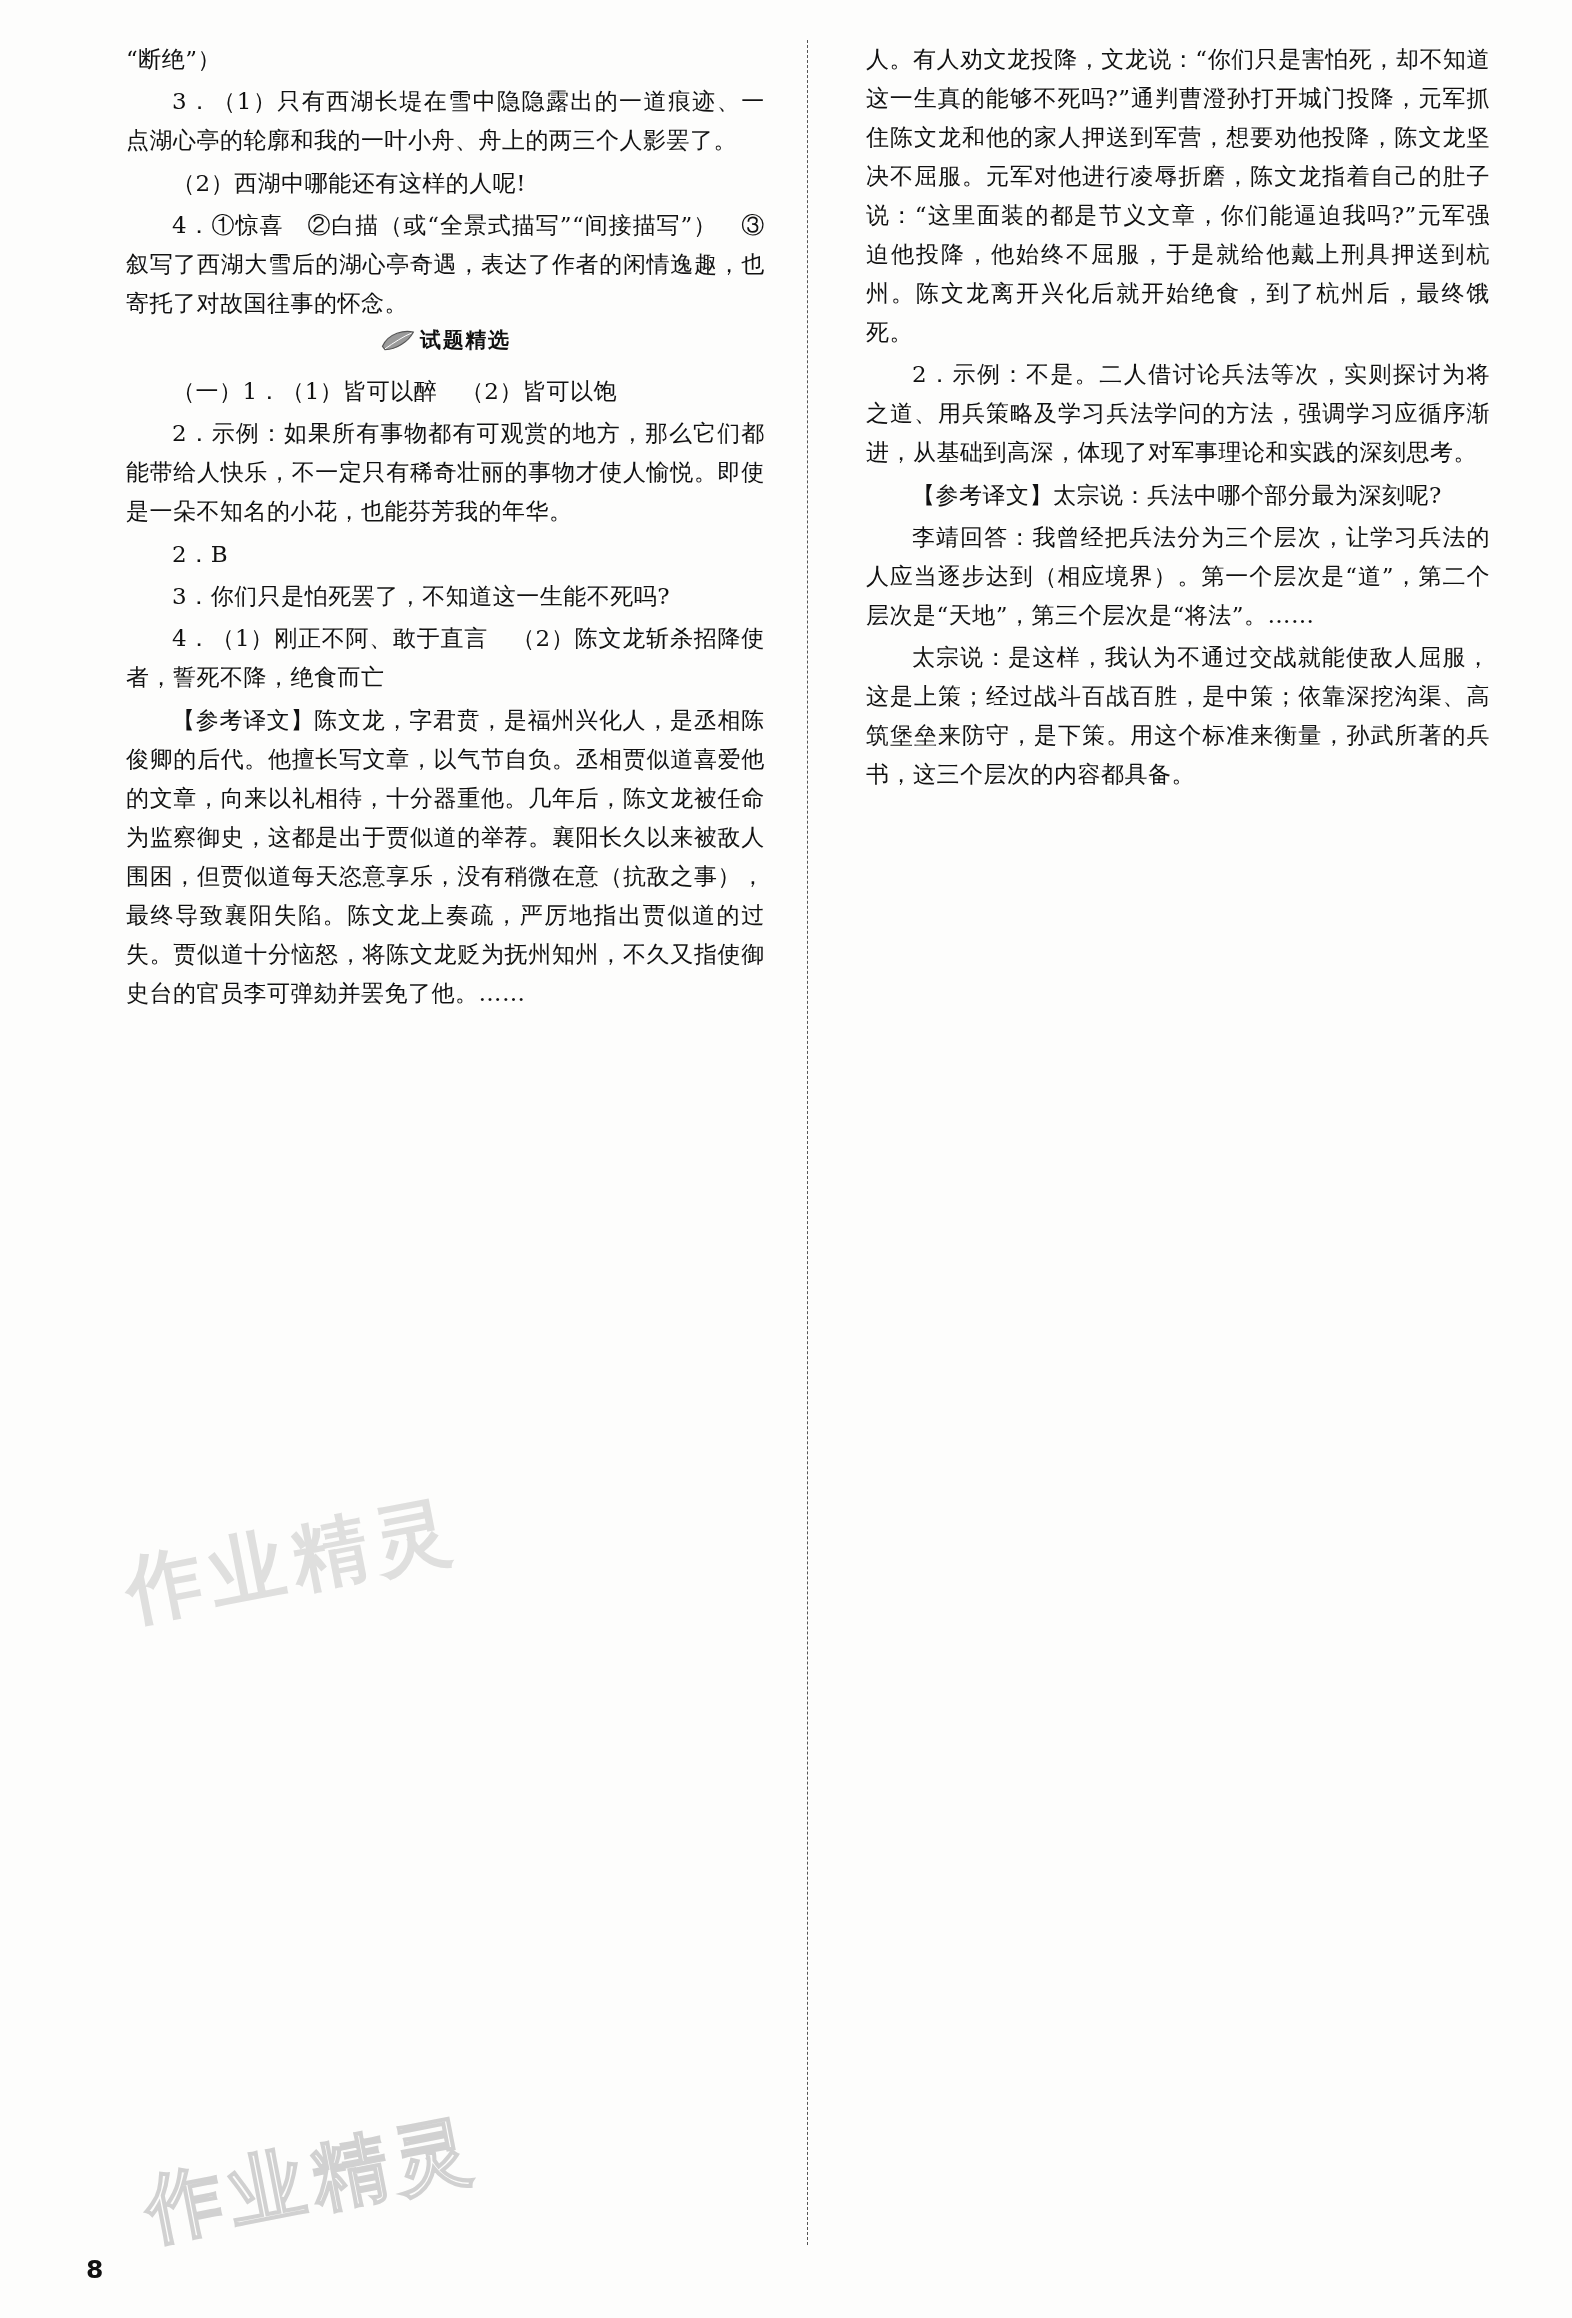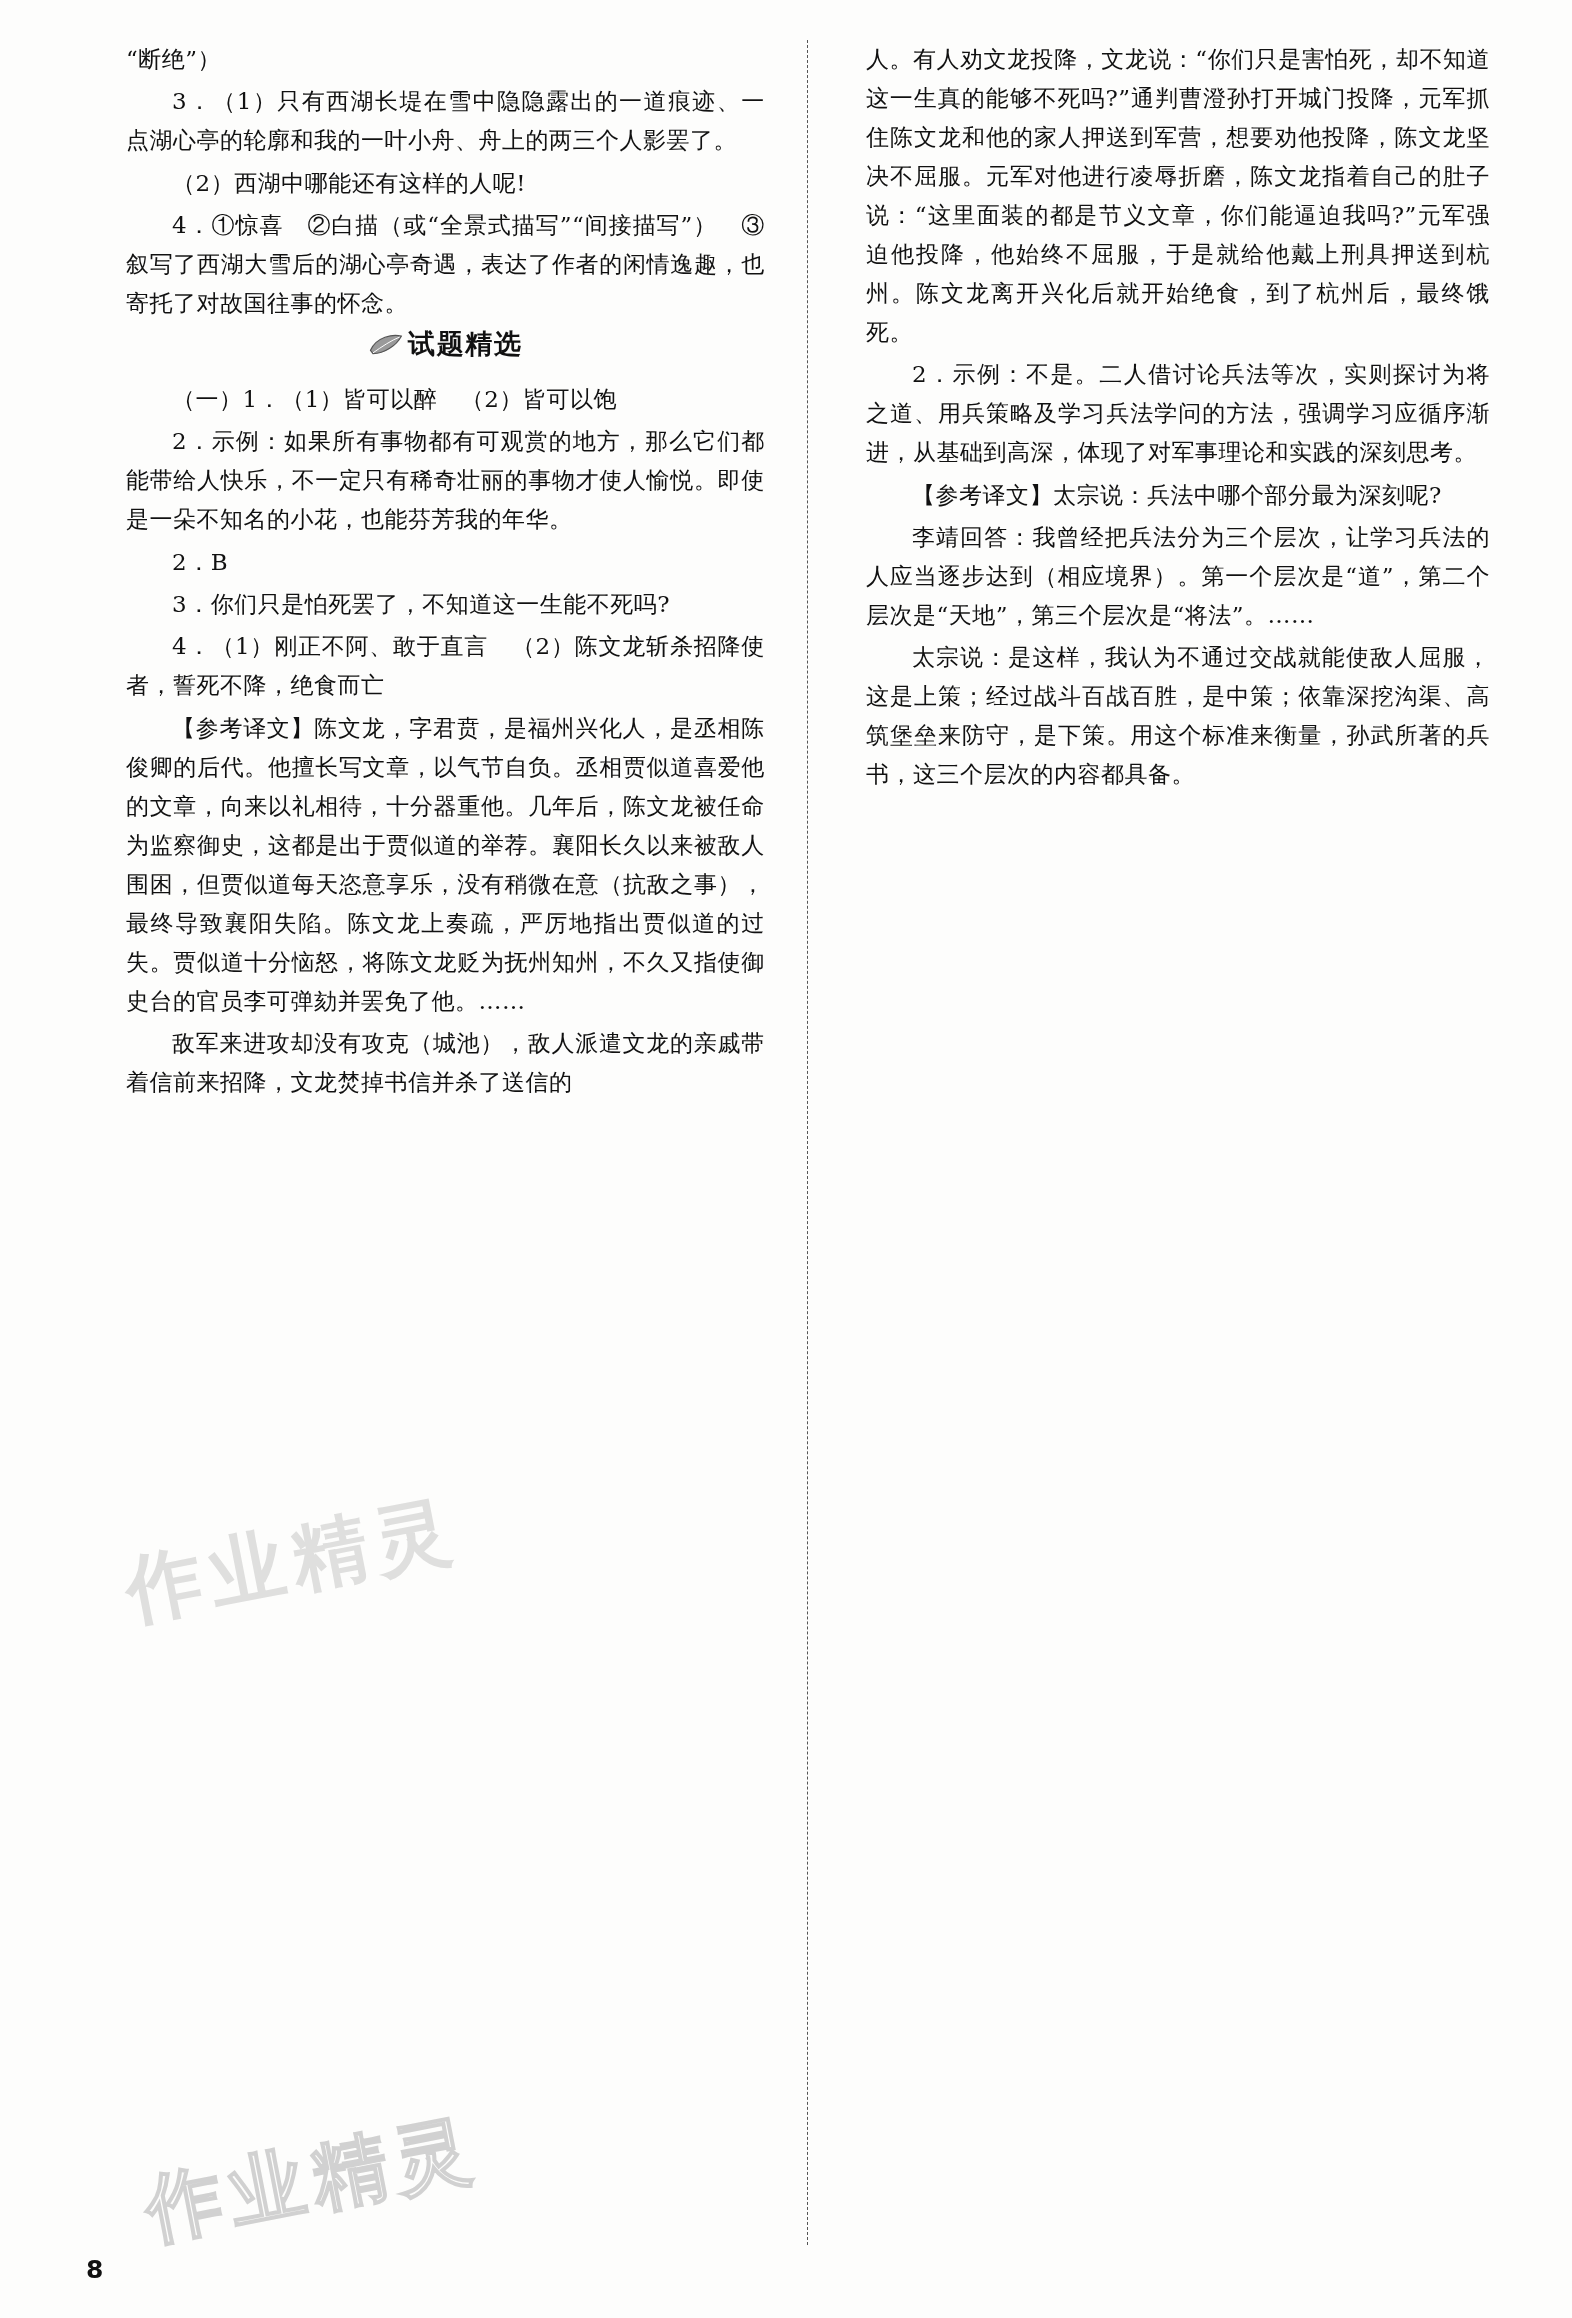--- a/index.html
+++ b/index.html
@@ -71,21 +71,21 @@
     justify-content: center;
     margin: 3.3px 0 18px 0;
   }
   .leaf-icon {
     width: 35px;
     height: 25px;
     margin-right: 5px;
     position: relative;
   }
   .sub-title {
-    font-size: 27px;
+    font-size: 21px;
     font-weight: bold;
     letter-spacing: 1.7px;
     color: #111;
   }
   
   .page-number {
     position: absolute;
     left: 86px;
     bottom: 35px;
     font-size: 25px;
@@ -135,21 +135,20 @@
         </span>
         <span class="sub-title">试题精选</span>
       </div>
 
       <p class="ind">（一）1．（1）皆可以醉　（2）皆可以饱</p>
       <p class="ind">2．示例：如果所有事物都有可观赏的地方，那么它们都能带给人快乐，不一定只有稀奇壮丽的事物才使人愉悦。即使是一朵不知名的小花，也能芬芳我的年华。</p>
       <p class="ind">2．B</p>
       <p class="ind">3．你们只是怕死罢了，不知道这一生能不死吗?</p>
       <p class="ind">4．（1）刚正不阿、敢于直言　（2）陈文龙斩杀招降使者，誓死不降，绝食而亡</p>
       <p class="ind">【参考译文】陈文龙，字君贲，是福州兴化人，是丞相陈俊卿的后代。他擅长写文章，以气节自负。丞相贾似道喜爱他的文章，向来以礼相待，十分器重他。几年后，陈文龙被任命为监察御史，这都是出于贾似道的举荐。襄阳长久以来被敌人围困，但贾似道每天恣意享乐，没有稍微在意（抗敌之事），最终导致襄阳失陷。陈文龙上奏疏，严厉地指出贾似道的过失。贾似道十分恼怒，将陈文龙贬为抚州知州，不久又指使御史台的官员李可弹劾并罢免了他。……</p>
-      <p class="ind">敌军来进攻却没有攻克（城池），敌人派遣文龙的亲戚带着信前来招降，文龙焚掉书信并杀了送信的</p>
     </div>
 
     <div class="divider"></div>
 
     <div class="col col-right">
       <p>人。有人劝文龙投降，文龙说：“你们只是害怕死，却不知道这一生真的能够不死吗?”通判曹澄孙打开城门投降，元军抓住陈文龙和他的家人押送到军营，想要劝他投降，陈文龙坚决不屈服。元军对他进行凌辱折磨，陈文龙指着自己的肚子说：“这里面装的都是节义文章，你们能逼迫我吗?”元军强迫他投降，他始终不屈服，于是就给他戴上刑具押送到杭州。陈文龙离开兴化后就开始绝食，到了杭州后，最终饿死。</p>
       <p class="ind">2．示例：不是。二人借讨论兵法等次，实则探讨为将之道、用兵策略及学习兵法学问的方法，强调学习应循序渐进，从基础到高深，体现了对军事理论和实践的深刻思考。</p>
       <p class="ind">【参考译文】太宗说：兵法中哪个部分最为深刻呢?</p>
       <p class="ind">李靖回答：我曾经把兵法分为三个层次，让学习兵法的人应当逐步达到（相应境界）。第一个层次是“道”，第二个层次是“天地”，第三个层次是“将法”。……</p>
       <p class="ind">太宗说：是这样，我认为不通过交战就能使敌人屈服，这是上策；经过战斗百战百胜，是中策；依靠深挖沟渠、高筑堡垒来防守，是下策。用这个标准来衡量，孙武所著的兵书，这三个层次的内容都具备。</p>

